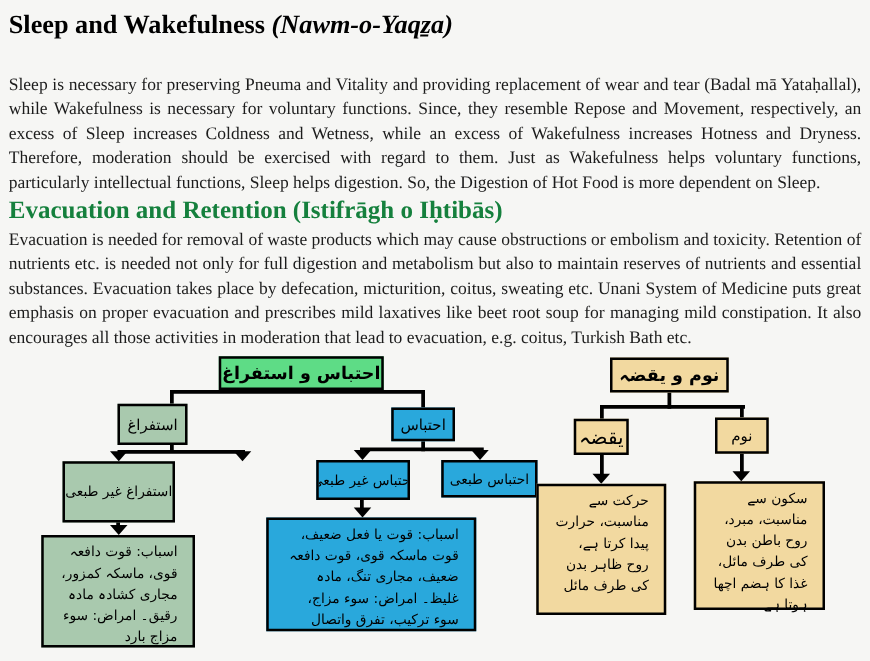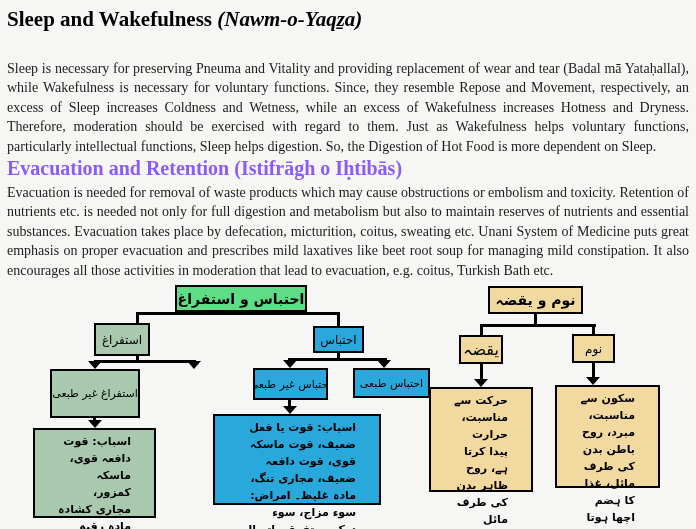--- a/index.html
+++ b/index.html
@@ -17,36 +17,36 @@
     margin:0; padding:7px 0 0 7px; font-size:21px; line-height:25px;
     font-weight:bold; color:#000;
   }
   h1.title .translit{font-style:italic;}
   p.body{
     margin:27px 7px 0 7px; font-size:14px; line-height:19.4px;
     text-align:justify; text-justify:inter-word;
   }
   h2.section{
     margin:2px 0 0 0; padding-left:7px; font-size:20px; line-height:21px;
-    font-weight:bold; color:#8b5cf6;
+    font-weight:bold; color:#15803d;
   }
   p.body.second{margin-top:4px;}
   .diagram{position:relative; height:246px; margin-top:3px;}
   .node{
     position:absolute; box-sizing:border-box; border:2px solid var(--line);
     display:flex; align-items:center; justify-content:center;
     direction:rtl; text-align:left; color:#000;
     font-family:"DejaVu Sans", sans-serif;
   }
   .node-title{font-weight:bold; font-size:14px;}
   .node-sm{font-size:11px; white-space:nowrap; overflow:hidden;}
   .node-sm.wrap{white-space:normal; line-height:1.35;}
   .leaf{
-    font-size:11px; line-height:1.55; padding:3px 23px; text-align:right;
-    align-items:flex-start; justify-content:flex-start; display:block;font-weight:bold;
+    font-size:11px; line-height:1.55; padding:3px 12px; text-align:right;
+    align-items:flex-start; justify-content:flex-start; display:block;
   }
   .bg-green{background:var(--title-green);}
   .bg-sage{background:var(--sage);}
   .bg-blue{background:var(--blue);}
   .bg-tan{background:var(--tan);}
   .hline,.vline{position:absolute; background:var(--line);}
   .hline{height:3px;}
   .vline{width:3px;}
   .arrow{
     position:absolute; width:0; height:0;

